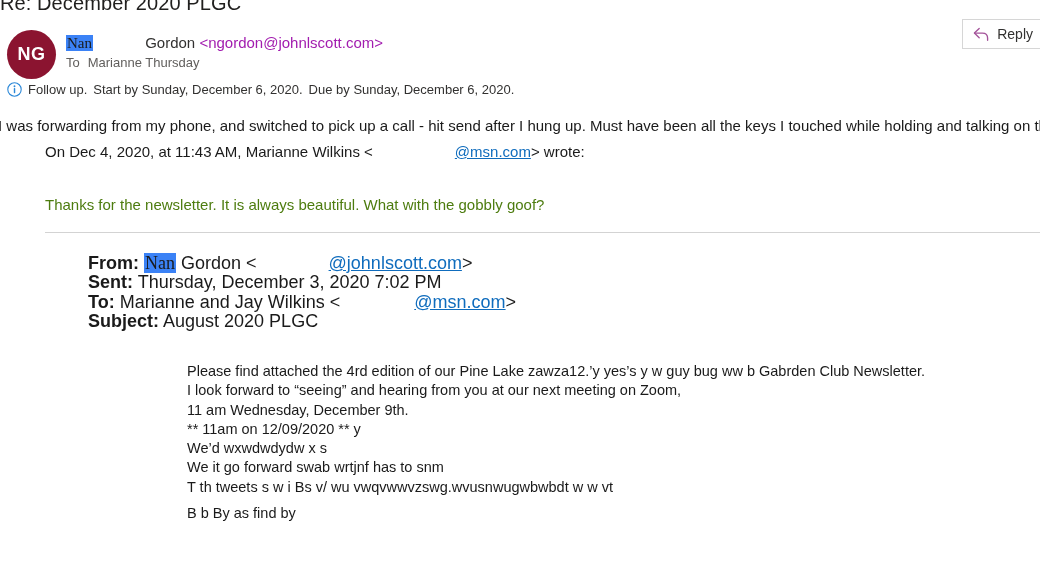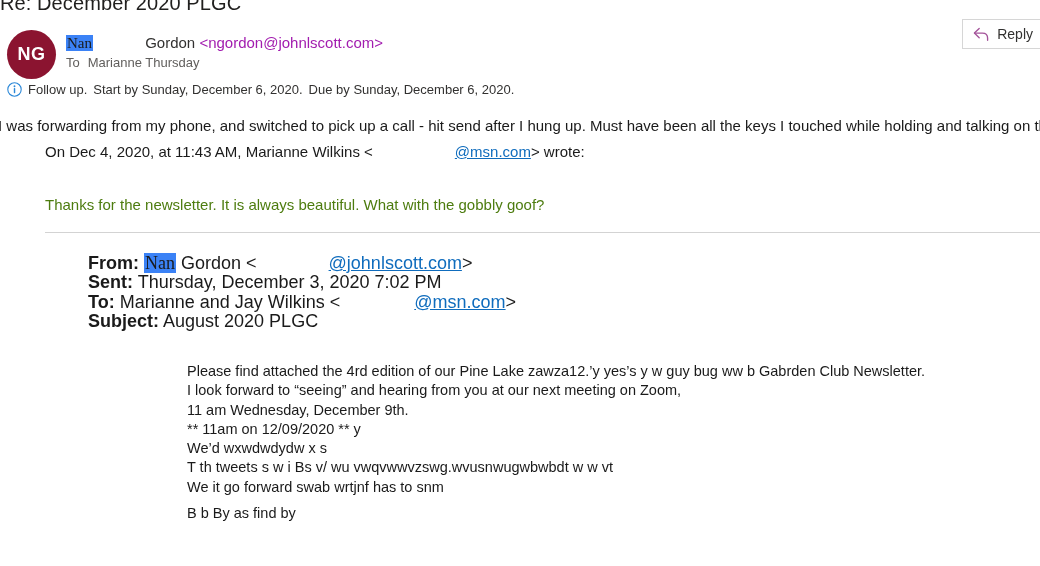--- a/index.html
+++ b/index.html
@@ -249,17 +249,17 @@
     <span>August 2020 PLGC</span>
   </div>
 </div>
 
 <div class="news">
   <div>Please find attached the 4rd edition of our Pine Lake zawza12.’y yes’s y w guy bug ww b Gabrden Club Newsletter.</div>
   <div>I look forward to “seeing” and hearing from you at our next meeting on Zoom,</div>
   <div>11 am Wednesday, December 9th.</div>
   <div> **  11am on 12/09/2020  ** y</div>
   <div> We’d wxwdwdydw  x s</div>
+  <div> We it go forward swab wrtjnf has to snm</div>
   <div>T th tweets s w i  Bs v/ wu vwqvwwvzswg.wvusnwugwbwbdt w w vt</div>
-  <div> We it go forward swab wrtjnf has to snm</div>
   <div class="spacer"></div>
   <div>B b  By as find  by</div>
 </div>
 
 </body></html>

